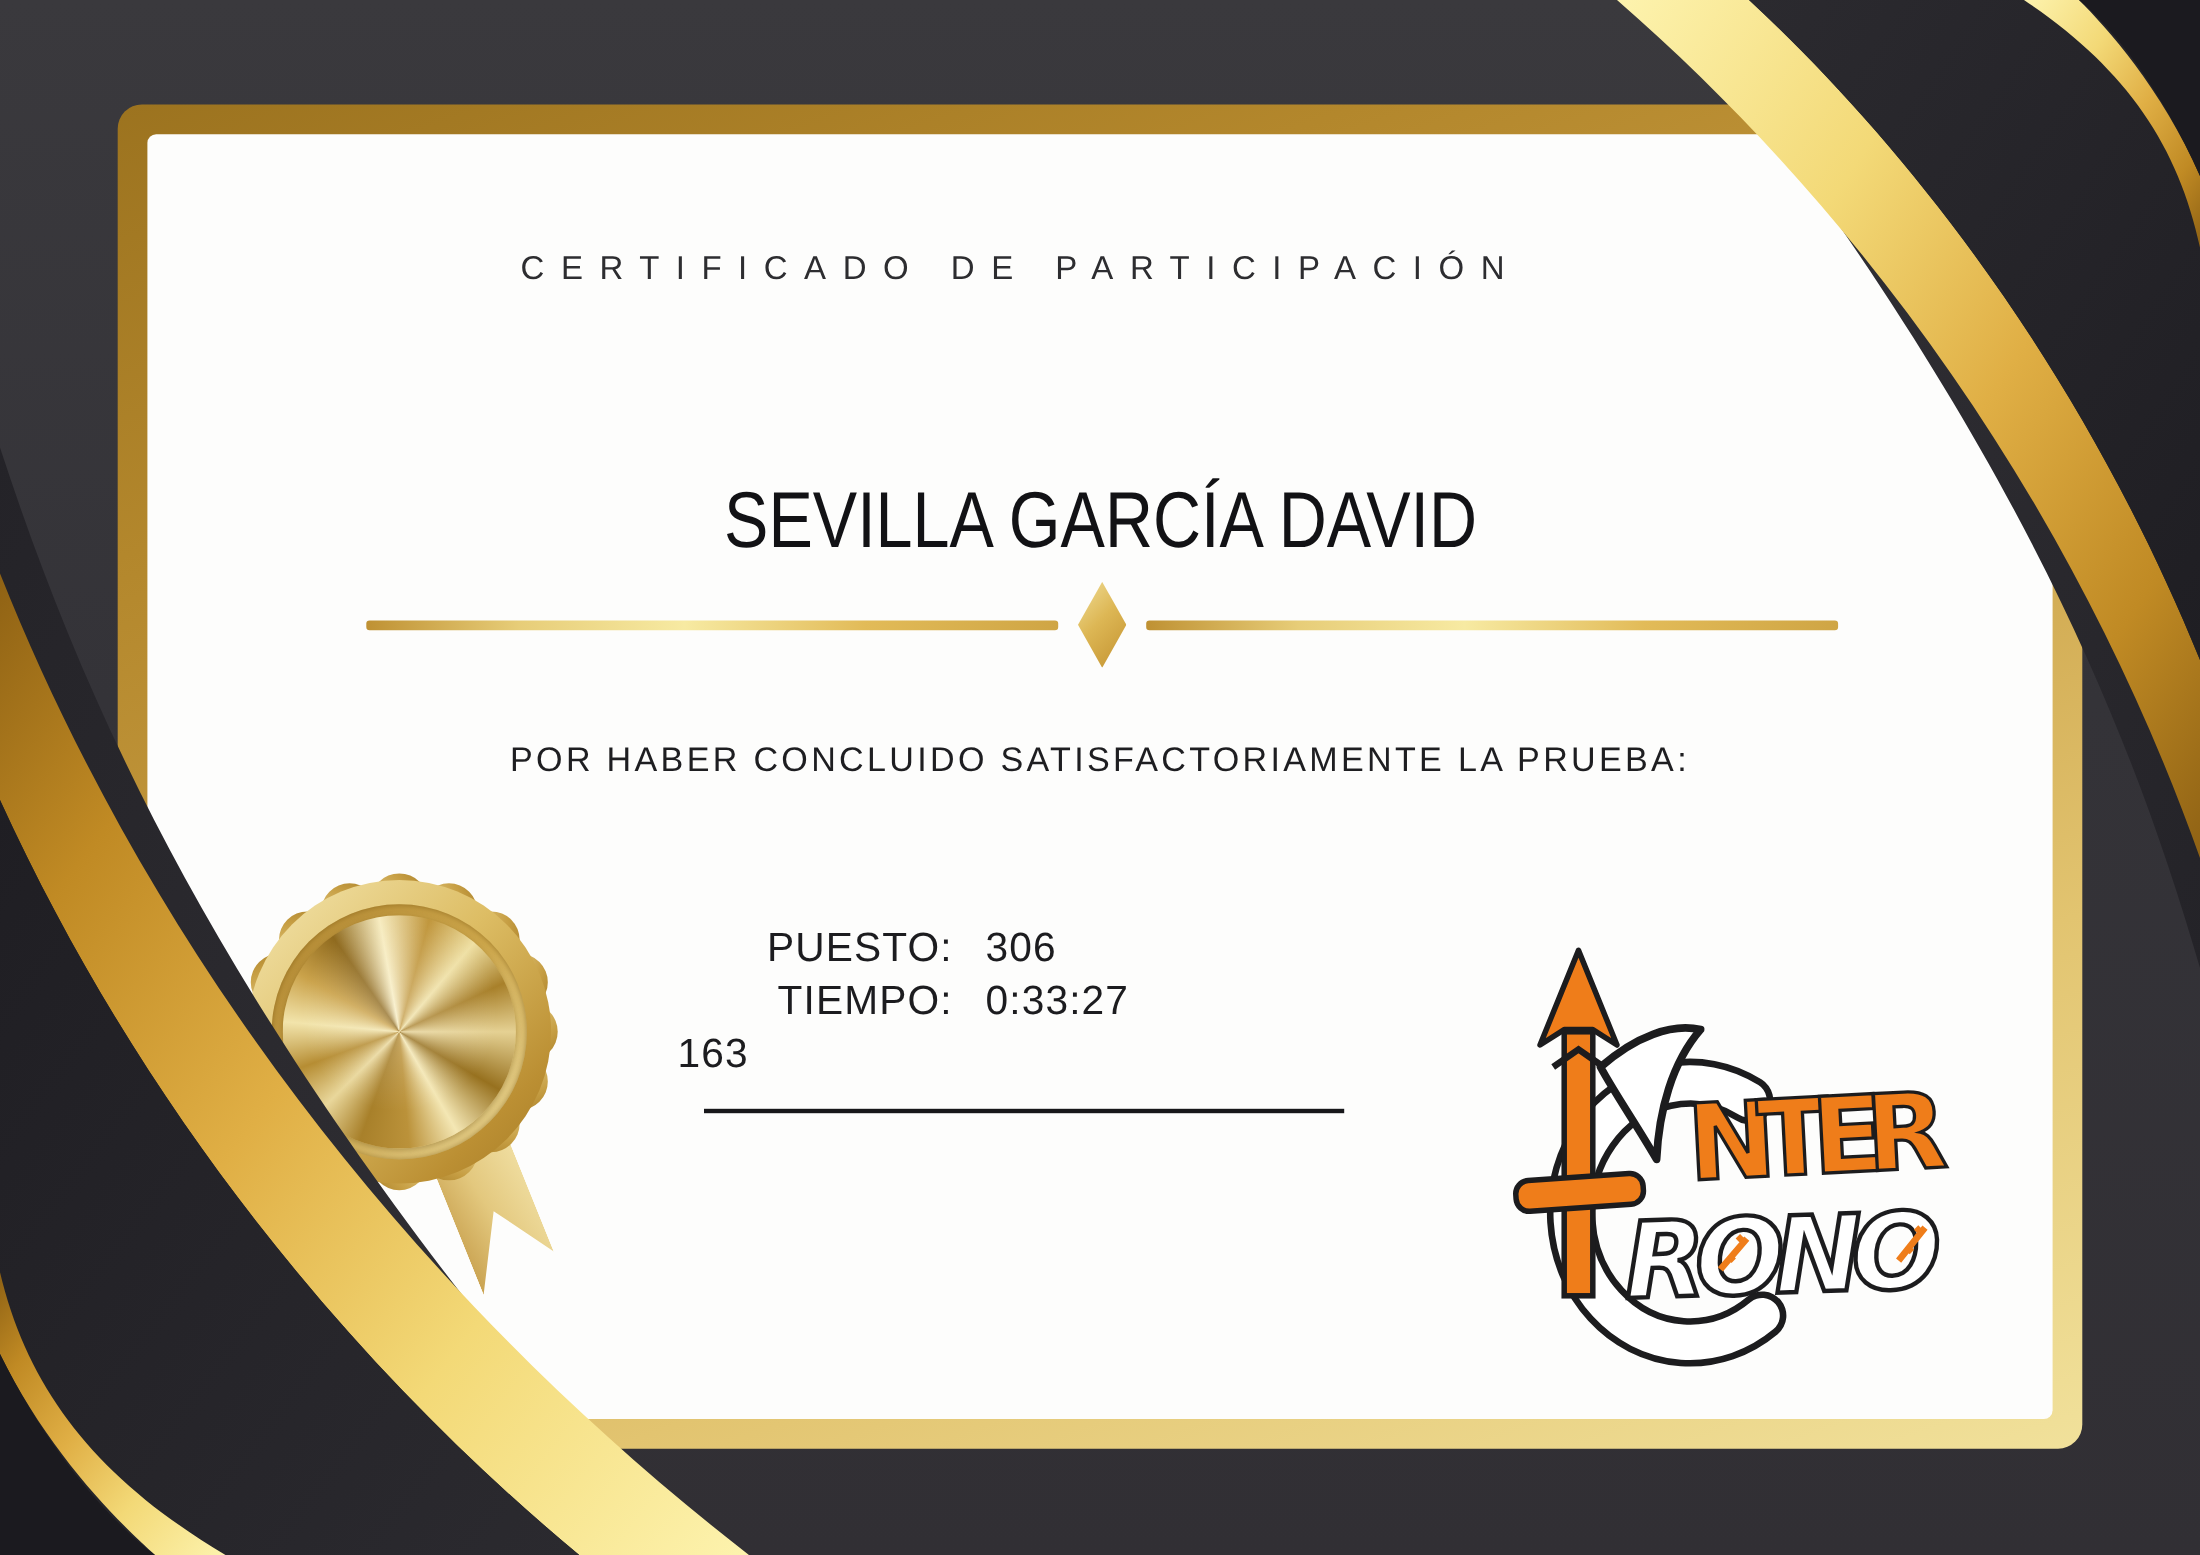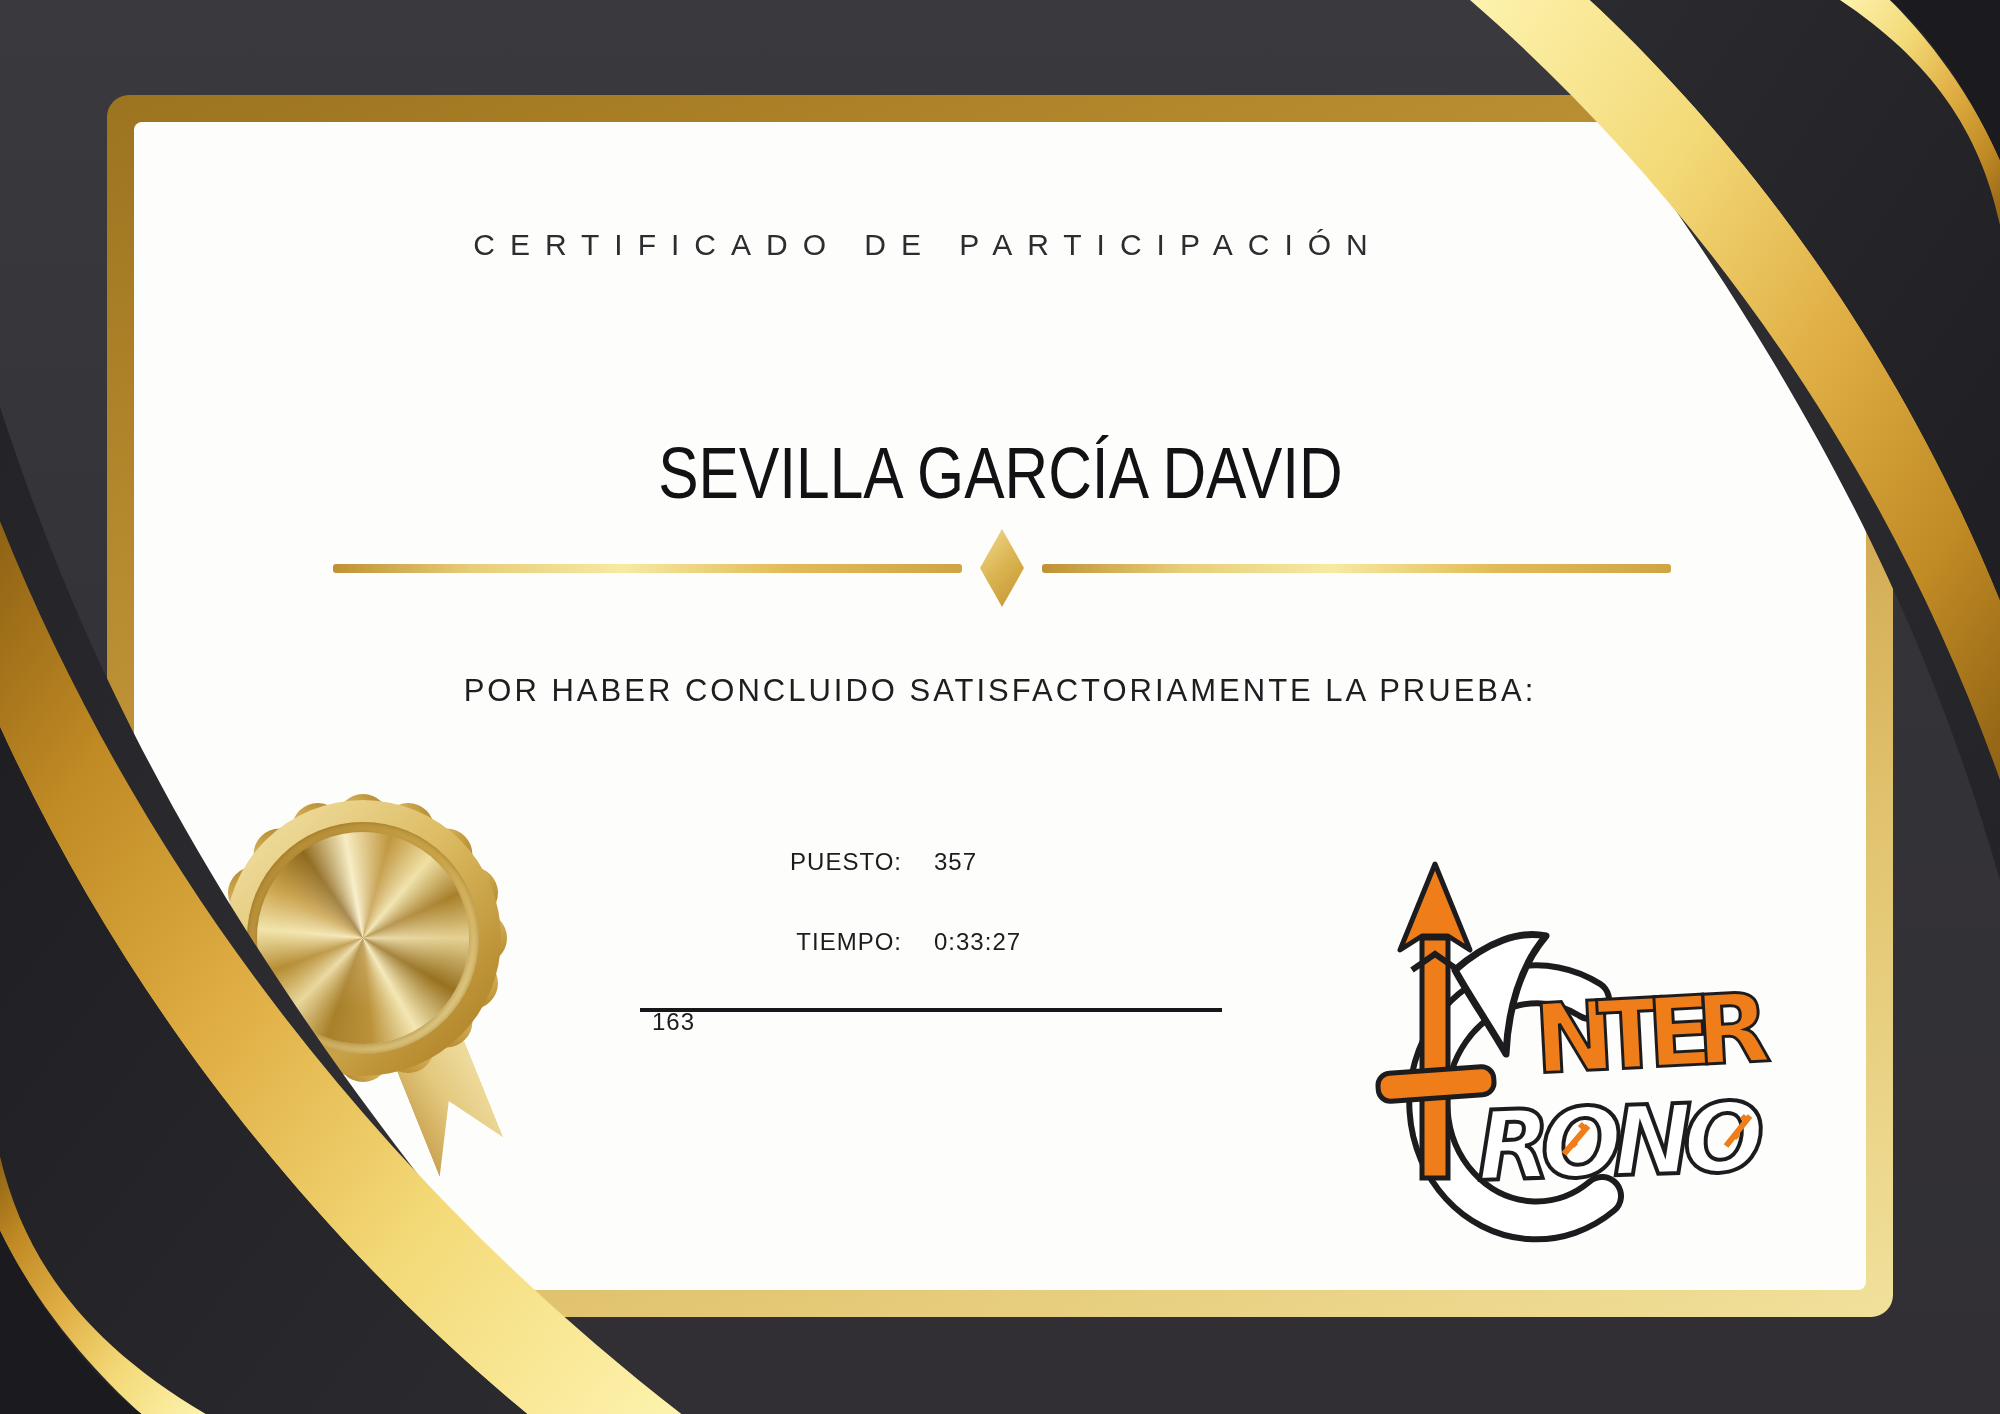--- a/index.html
+++ b/index.html
@@ -26,23 +26,23 @@
   .divider{position:absolute;left:333px;top:528px;width:1338px;height:80px;
            display:flex;align-items:center;}
   .div-line{flex:1;height:9px;border-radius:3px;
             background:linear-gradient(90deg,#bf9133 0%,#e7cd78 22%,#f7eaa2 46%,#e2bb58 72%,#cfa544 100%);}
   .div-diamond{width:44px;height:78px;margin:0 18px;flex:0 0 auto;
                background:linear-gradient(135deg,#f0dd96 0%,#ddb755 45%,#c3922f 100%);
                clip-path:polygon(50% 0,100% 50%,50% 100%,0 50%);}
   .intro{position:absolute;left:0;top:628px;width:2000px;text-align:center;
          font-size:31px;letter-spacing:3px;color:#1e1e21;font-weight:400;margin-top:45px;}
   
-  .stats{position:absolute;left:652px;top:838px;display:grid;
+  .stats{position:absolute;left:616px;top:838px;display:grid;
          grid-template-columns:250px auto;column-gap:30px;row-gap:0;
-         font-size:24px;color:#1c1c1f;gap:32px;}
+         font-size:37px;color:#1c1c1f;}
   .stats .lbl{text-align:right;line-height:48px;letter-spacing:1px;}
   .stats .val{text-align:left;line-height:48px;letter-spacing:1px;}
   .sign-line{position:absolute;left:640px;top:1008px;width:582px;height:4px;background:#17171a;}
   
   .medal{position:absolute;left:213px;top:790px;width:300px;height:400px;}
   .ribbon{position:absolute;top:225px;width:74px;height:160px;
           background:linear-gradient(100deg,#f1e0a4 0%,#e3c87e 55%,#caa351 100%);
           clip-path:polygon(0 0,100% 0,100% 92%,50% 58%,0 100%);}
   .ribbon.left{left:62px;transform:rotate(22deg);transform-origin:top center;}
   .ribbon.right{right:62px;transform:rotate(-22deg);transform-origin:top center;
@@ -85,21 +85,21 @@
   <div class="divider">
     <div class="div-line"></div>
     <div class="div-diamond"></div>
     <div class="div-line"></div>
   </div>
 
   <div class="intro">POR HABER CONCLUIDO SATISFACTORIAMENTE LA PRUEBA:</div>
 
   <div class="stats">
     <div class="lbl">PUESTO:</div>
-    <div class="val">357</div>
+    <div class="val">306</div>
     <div class="lbl">TIEMPO:</div>
     <div class="val">0:33:27</div>
     <div class="val">163</div>
   </div>
   <div class="sign-line"></div>
 
   <div class="medal">
     <div class="ribbon left"></div>
     <div class="ribbon right"></div>
     <div class="medal-body">

